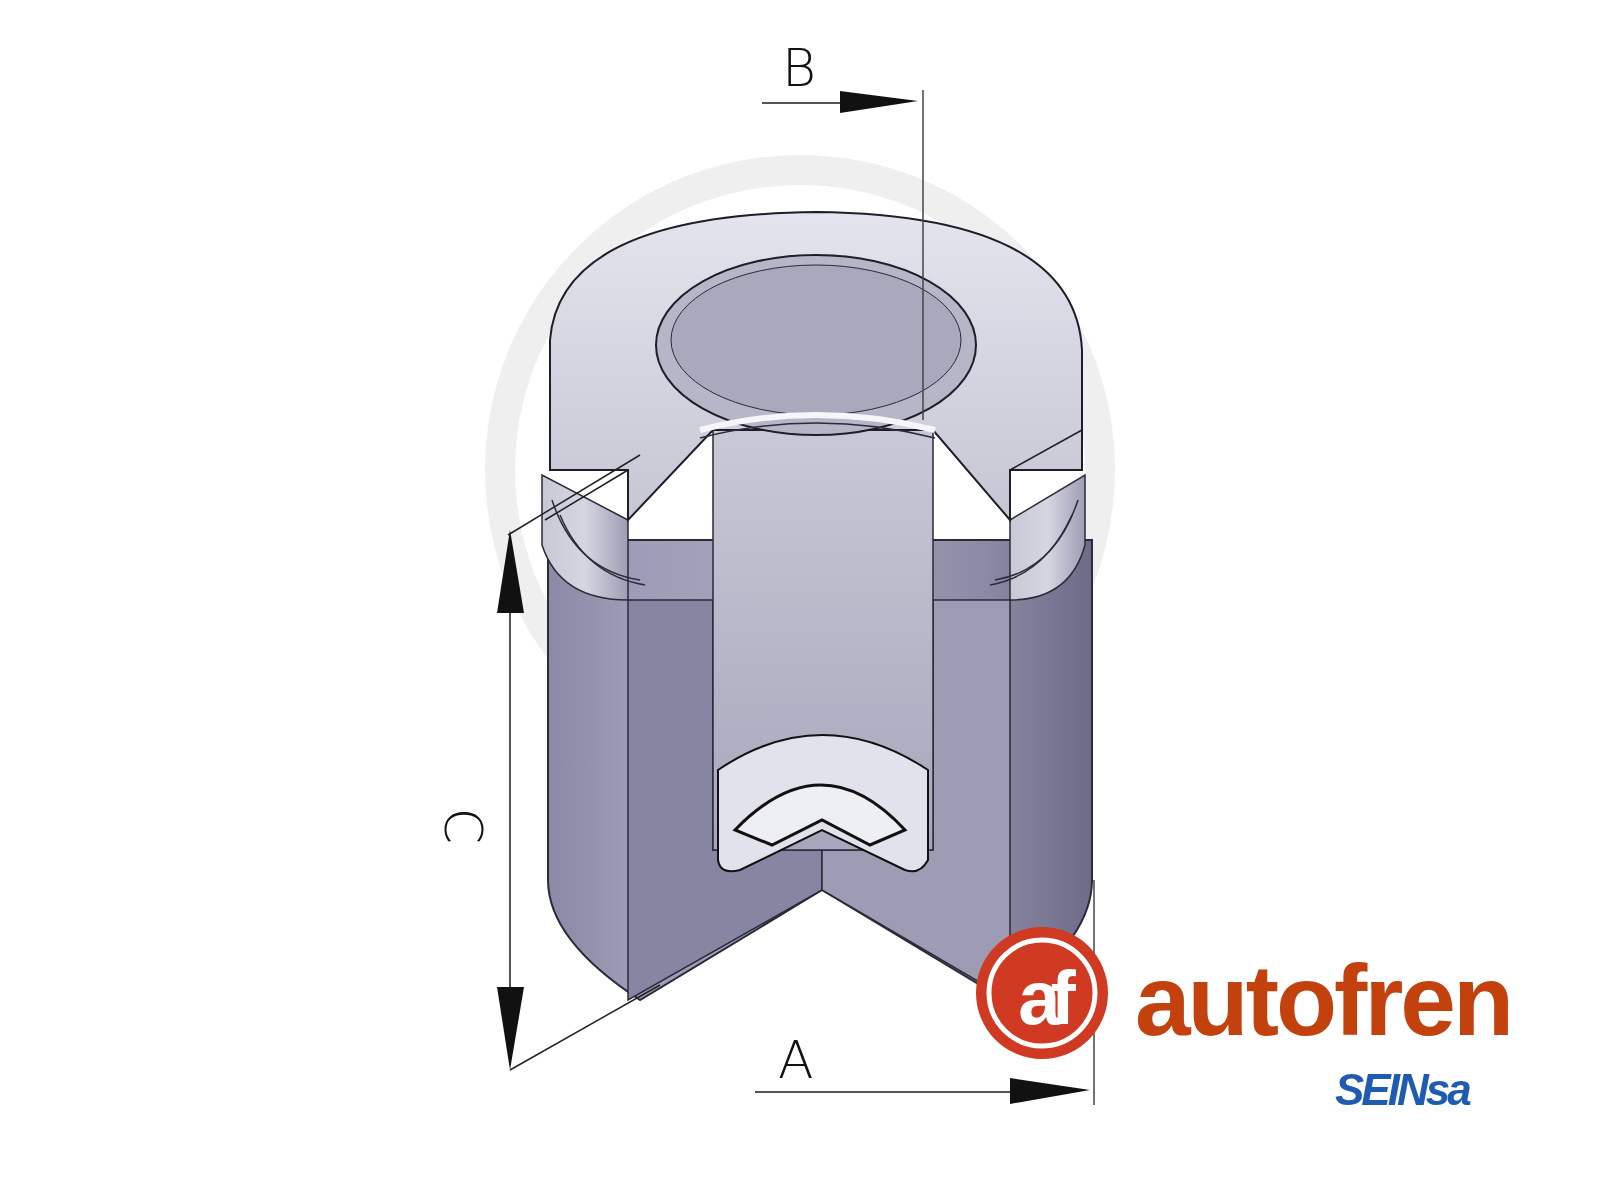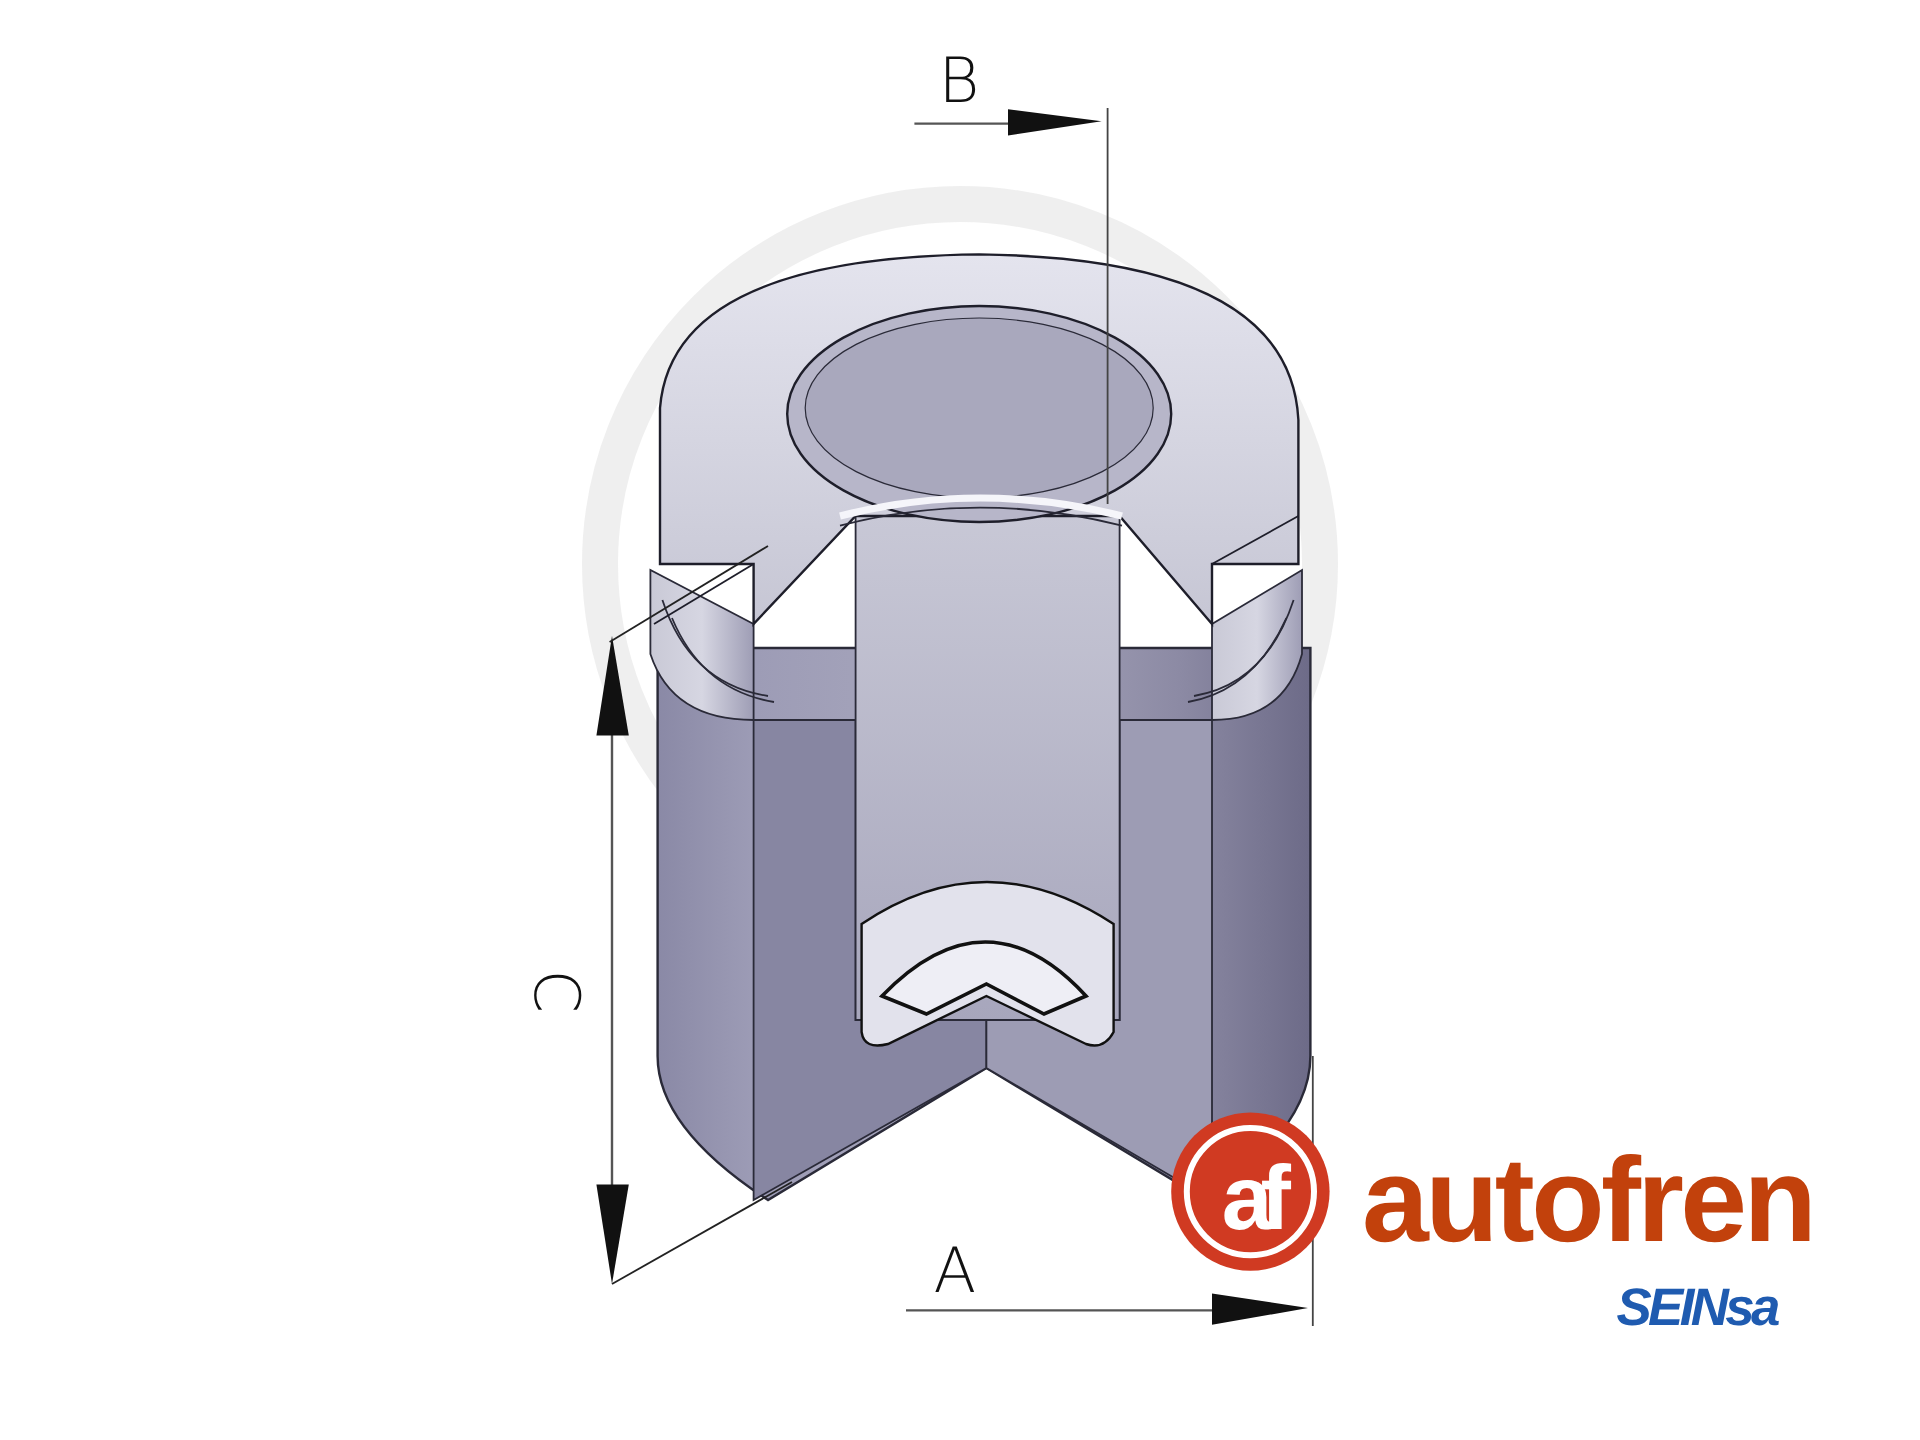--- a/index.html
+++ b/index.html
@@ -1,20 +1,20 @@
 <!DOCTYPE html>
 <html><head>
 <meta charset="utf-8">
 <style>
   html, body { margin: 0; padding: 0; background: #ffffff; }
   body { width: 1600px; height: 1200px; position: relative; overflow: hidden; font-family: "Liberation Sans", sans-serif; }
   #stage { position: absolute; left: 0; top: 0; width: 1600px; height: 1200px; }
   .dim-label { position: absolute; font-family: "DejaVu Sans", sans-serif; font-weight: 300; color: #111; font-size: 52px; line-height: 1; }
   .brand-text { position: absolute; left: 1135px; top: 950px; font-family: Liberation Sans, sans-serif; font-weight: bold; font-size: 100px; color: #c2410c; letter-spacing: -3px; line-height: 1; }
-  .sub-brand { position: absolute; left: 1335px; top: 1068px; font-family: "Liberation Sans", sans-serif; font-weight: bold; font-style: italic; font-size: 44px; color: #1f5bb0; letter-spacing: -3px; line-height: 1; margin-left: 12px; }
+  .sub-brand { position: absolute; left: 1335px; top: 1068px; font-family: "Liberation Sans", sans-serif; font-weight: bold; font-style: italic; font-size: 44px; color: #1f5bb0; letter-spacing: -3px; line-height: 1; }
 </style>
 </head>
 <body>
 
 <div id="stage">
   <svg width="1600" height="1200" viewBox="0 0 1600 1200" xmlns="http://www.w3.org/2000/svg">
     <defs>
       <linearGradient id="bodyGrad" x1="0" x2="1" y1="0" y2="0">
         <stop offset="0" stop-color="#8a89a6"></stop>
         <stop offset="0.15" stop-color="#9d9cb6"></stop>

